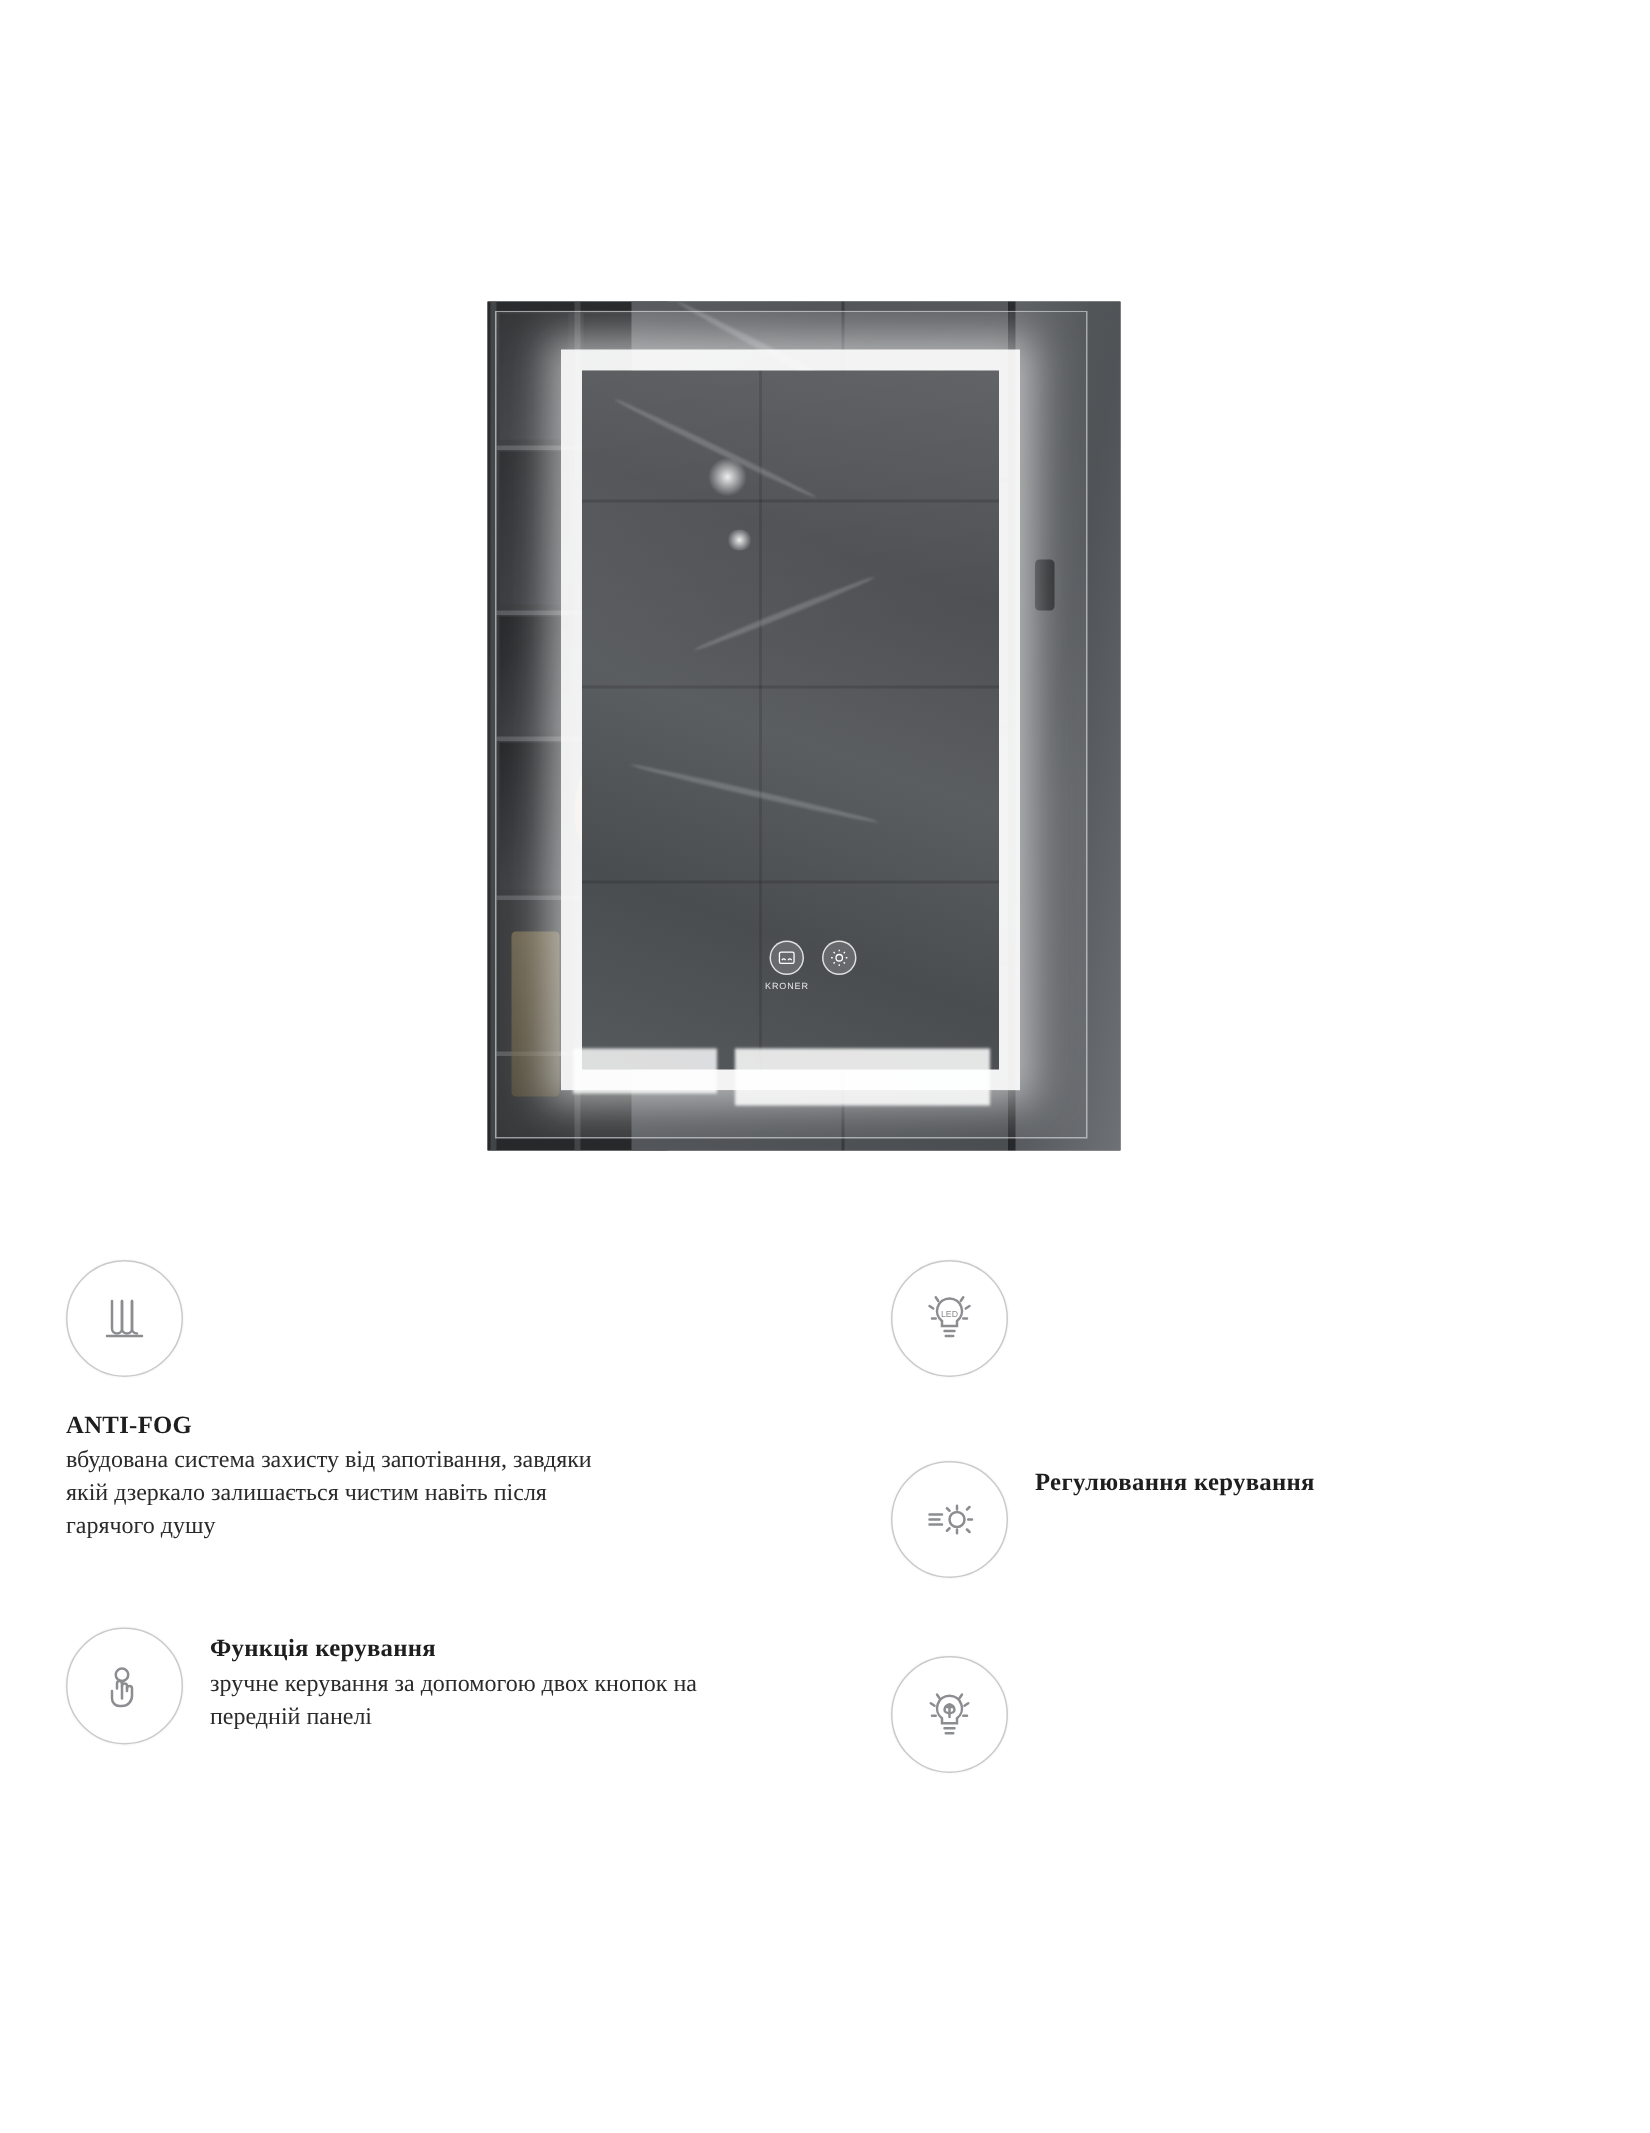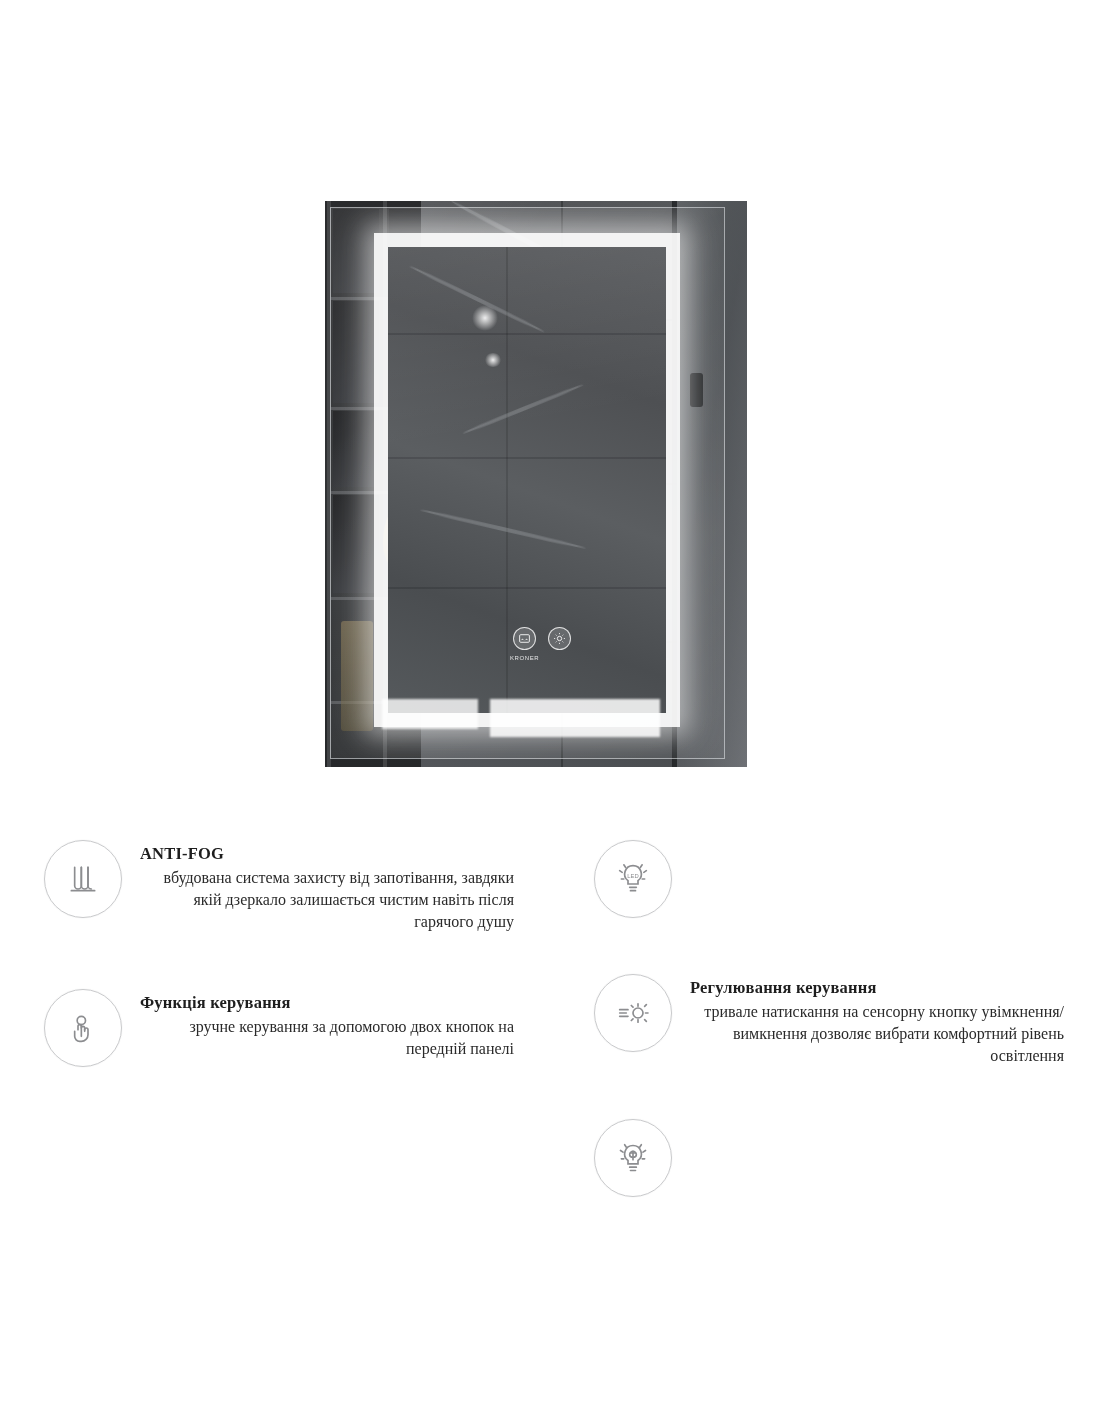--- a/index.html
+++ b/index.html
@@ -274,21 +274,20 @@
     margin: 0 0 3px 0;
     letter-spacing: .2px;
   }
   .fdesc {
     font-family: "Liberation Serif", serif;
     font-size: 16px;
     line-height: 22px;
     color: #2a2a2a;
     margin: 0;
     max-width: 374px;
-    text-align: right;
   }
   .feature.anti-fog .badge { align-items: center; }
 </style>
 </head>
 <body>
 
 <div class="hero">
   <div class="bg-base"></div>
 
   <div class="shelf-unit">
@@ -360,21 +359,21 @@
       </div>
     </div>
     <div class="brand-plate">KRONER</div>
   </div>
 </div>
 
 <div class="features">
 
   <div class="col col-left">
 
-    <div class="feature anti-fog" style="margin-bottom:56px;">
+    <div class="feature anti-fog" style="margin-bottom:56px;flex-direction:column;">
       <div class="badge">
         <svg width="40" height="40" viewBox="0 0 48 48" fill="none" stroke="#8c8d90" stroke-width="2" stroke-linecap="round">
           <path d="M14 10v22a4 4 0 0 0 8 0V10"></path>
           <path d="M22 10v22a4 4 0 0 0 8 0V10"></path>
           <path d="M30 10v22a4 4 0 0 0 4 4"></path>
           <path d="M10 38h28"></path>
         </svg>
       </div>
       <div class="ftext">
         <p class="ftitle">ANTI-FOG</p>
@@ -416,21 +415,20 @@
     <div class="feature" style="margin-bottom:52px;">
       <div class="badge">
         <svg width="40" height="40" viewBox="0 0 48 48" fill="none" stroke="#8c8d90" stroke-width="2" stroke-linecap="round">
           <circle cx="30" cy="24" r="6"></circle>
           <path d="M30 13v3M30 32v3M39 24h3M22 15l2 2M22 33l2-2M38 16l2-2M38 32l2 2"></path>
           <path d="M8 20h10M8 24h8M8 28h10"></path>
         </svg>
       </div>
       <div class="ftext">
         <p class="ftitle">Регулювання керування</p>
-        <p class="fdesc">тривале натискання на сенсорну кнопку увімкнення/вимкнення дозволяє вибрати комфортний рівень освітлення</p>
       </div>
     </div>
 
     <div class="feature">
       <div class="badge">
         <svg width="40" height="40" viewBox="0 0 48 48" fill="none" stroke="#8c8d90" stroke-width="2" stroke-linecap="round">
           <path d="M24 9a10 10 0 0 0-6 18v4h12v-4a10 10 0 0 0-6-18z"></path>
           <path d="M20 35h8M21 39h6"></path>
           <path d="M20 20c0-2 2-4 4-4s4 2 4 4-2 3-4 3-4-1-4-3z"></path>
           <path d="M24 16v10M21 18h6"></path>

